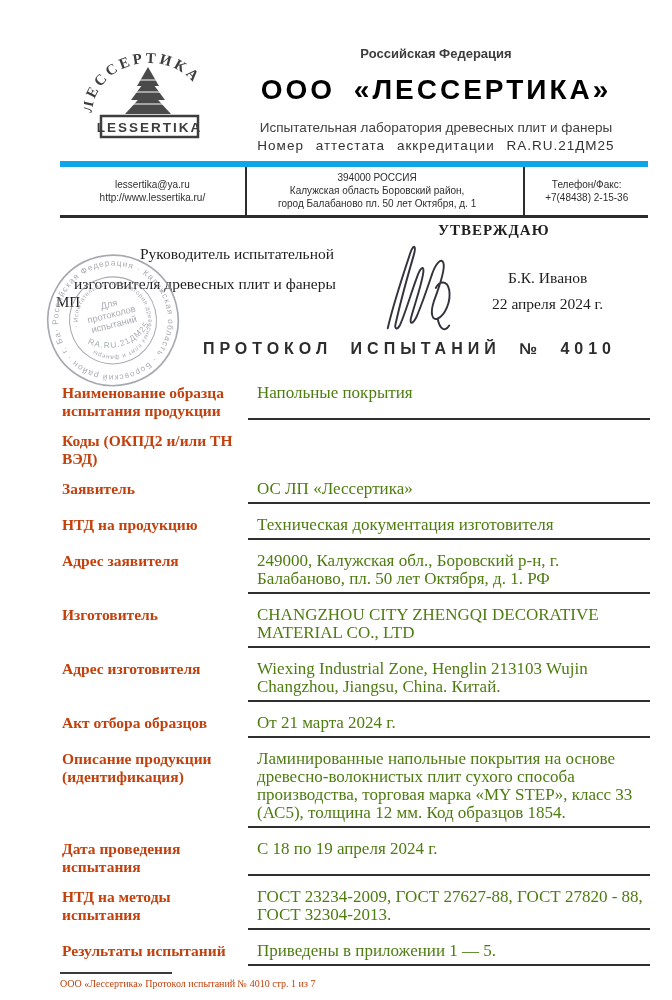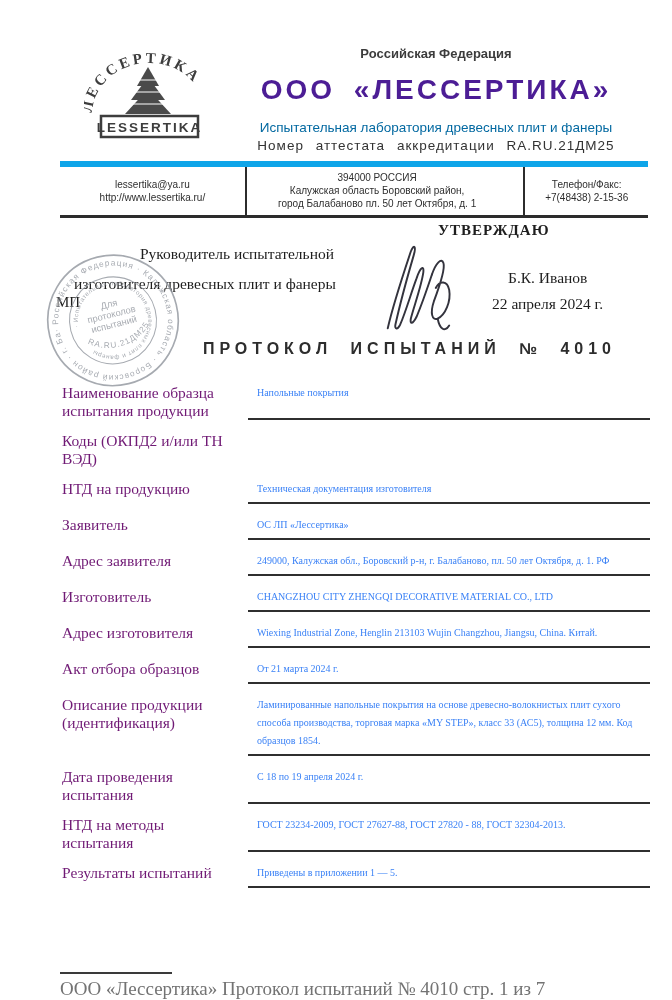--- a/index.html
+++ b/index.html
@@ -7,22 +7,22 @@
     position:relative;width:672px;height:1000px;background:#ffffff;
     margin:0 auto;overflow:hidden;color:#1e1e1e;
     font-family:"Liberation Serif", serif;
   }
   
   .logo{position:absolute;left:84px;top:52px;width:132px;height:98px;}
   .header-center{position:absolute;left:218px;top:46px;width:436px;text-align:center;
     font-family:"Liberation Sans", sans-serif;}
   .country{font-size:13px;font-weight:bold;color:#3c3c3c;}
   .company{font-size:28px;font-weight:bold;letter-spacing:3px;word-spacing:8px;
-    color:#4c1d95;margin-top:13px;white-space:nowrap;}
-  .subtitle{font-size:13.5px;color:#0369a1;margin-top:14px;}
+    color:#000000;margin-top:13px;white-space:nowrap;}
+  .subtitle{font-size:13.5px;color:#404040;margin-top:14px;}
   .accreditation{font-size:13.5px;color:#333;margin-top:3px;letter-spacing:1px;word-spacing:7px;white-space:nowrap;}
   
   .contact-table{position:absolute;left:60px;top:161px;width:588px;display:flex;
     border-top:6px solid #0ea5e9;border-bottom:3px solid #2c2c2c;
     font-family:"Liberation Sans", sans-serif;font-size:10px;line-height:13px;color:#2e2e2e;}
   .contact-cell{padding:4px 3px 5px 3px;text-align:center;box-sizing:border-box;}
   .cell-mail{width:190px;display:flex;flex-direction:column;justify-content:center;}
   .cell-addr{width:270px;border-left:2px solid #2c2c2c;}
   .cell-phone{width:128px;border-left:2px solid #2c2c2c;display:flex;flex-direction:column;justify-content:center;margin-left:16px;}
   
@@ -35,27 +35,27 @@
   .approve-date{position:absolute;left:492px;top:77px;font-size:15.5px;}
   .signature{position:absolute;left:382px;top:18px;width:96px;height:104px;}
   .stamp{position:absolute;left:34px;top:248px;width:158px;height:150px;opacity:.8;}
   
   .doc-title{position:absolute;left:56px;top:340px;width:560px;text-align:right;
     font-family:"Liberation Sans", sans-serif;font-weight:bold;font-size:16px;
     letter-spacing:5px;word-spacing:9px;color:#2d2d2d;white-space:nowrap;}
   
   .fields{position:absolute;left:62px;top:384px;width:588px;}
   .field-row{display:grid;grid-template-columns:186px 1fr;margin-bottom:12px;}
-  .field-label{font-size:15.5px;font-weight:normal;line-height:18px;padding-right:10px;color:#701a75;}
-  .field-value{font-size:10px;line-height:18px;border-bottom:2px solid #2f2f2f;
-    padding:0 4px 4px 9px;color:#3b82f6;}
+  .field-label{font-size:15.5px;font-weight:bold;line-height:18px;padding-right:10px;color:#c2410c;}
+  .field-value{font-size:17px;line-height:18px;border-bottom:2px solid #2f2f2f;
+    padding:0 4px 4px 9px;color:#4d7c0f;}
   
   .footer{position:absolute;left:60px;top:972px;width:560px;}
   .footer-rule{width:112px;border-top:2px solid #3a3a3a;margin-bottom:4px;}
-  .footer-text{font-size:19px;color:#737373;}
+  .footer-text{font-size:10px;color:#c2410c;}
 </style>
 </head>
 <body>
 
 <div class="page">
 
   <svg class="logo" viewBox="0 0 132 96">
     <defs>
       <path id="logoArc" d="M 8,64 A 57,52 0 0 1 122,60" fill="none"></path>
     </defs>
@@ -143,27 +143,27 @@
     <div class="field-row">
       <div class="field-label">Наименование образца испытания продукции</div>
       <div class="field-value">Напольные покрытия</div>
     </div>
 
     <div class="field-row">
       <div class="field-label">Коды (ОКПД2 и/или ТН ВЭД)</div>
     </div>
 
     <div class="field-row">
+      <div class="field-label">Заявитель</div>
+      <div class="field-value">ОС ЛП «Лессертика»</div>
+    </div>
+
+    <div class="field-row">
       <div class="field-label">НТД на продукцию</div>
       <div class="field-value">Техническая документация изготовителя</div>
-    </div>
-
-    <div class="field-row">
-      <div class="field-label">Заявитель</div>
-      <div class="field-value">ОС ЛП «Лессертика»</div>
     </div>
 
     <div class="field-row">
       <div class="field-label">Адрес заявителя</div>
       <div class="field-value">249000, Калужская обл., Боровский р-н, г. Балабаново, пл. 50 лет Октября, д. 1. РФ</div>
     </div>
 
     <div class="field-row">
       <div class="field-label">Изготовитель</div>
       <div class="field-value">CHANGZHOU CITY ZHENGQI DECORATIVE MATERIAL CO., LTD</div>

